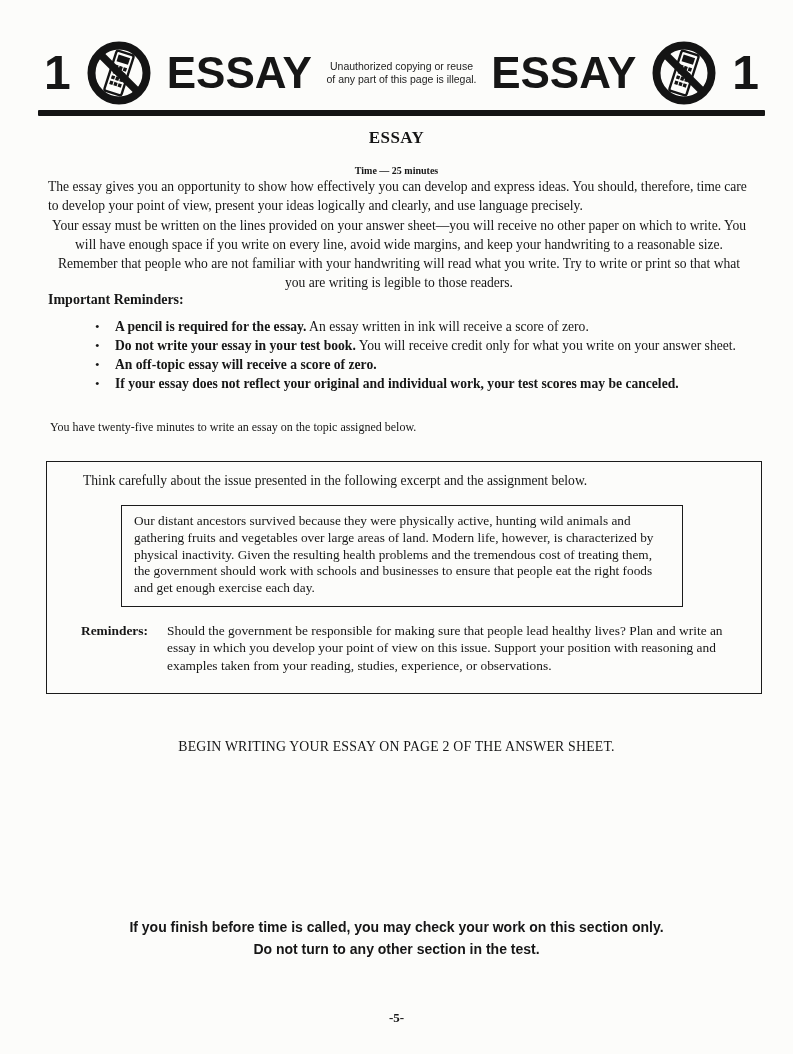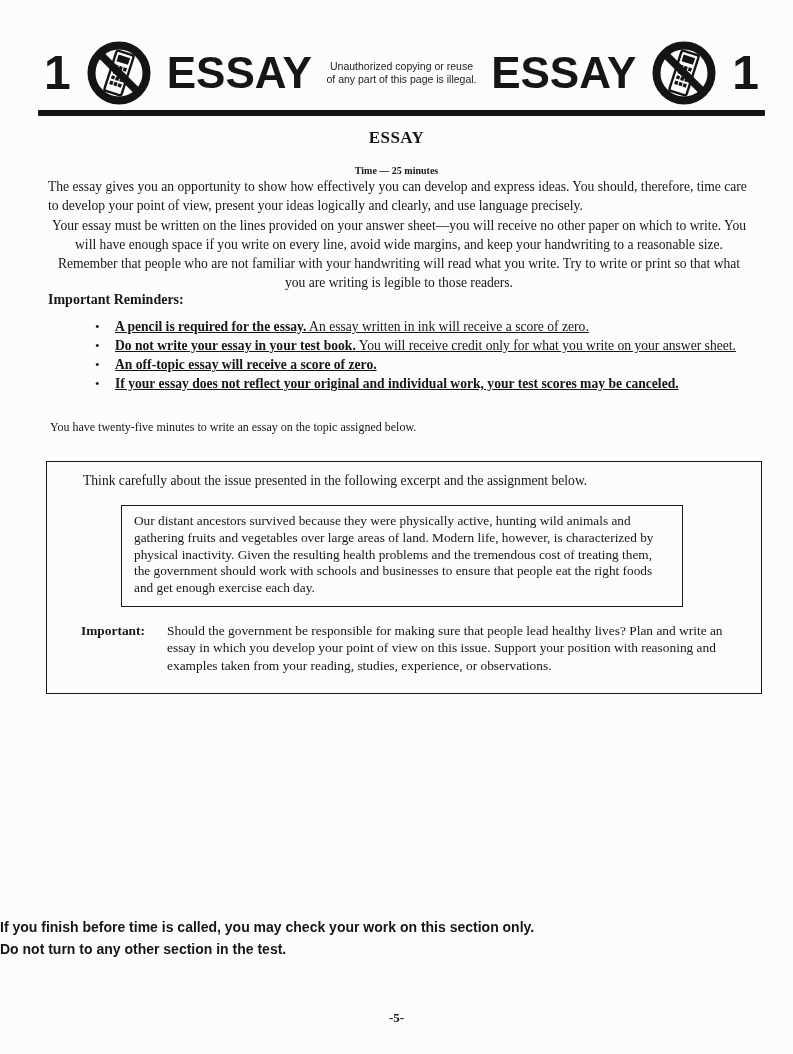--- a/index.html
+++ b/index.html
@@ -62,21 +62,21 @@
   
   .intro { position: absolute; top: 177px; left: 48px; width: 702px; font-size: 13.6px; line-height: 19px; }
   .intro p + p { margin-top: 1px; text-align: center; }
 
   
   .reminders { position: absolute; top: 290px; left: 48px; width: 702px; font-size: 13.6px; line-height: 19px; }
   .reminders-heading { font-size: 14px; font-weight: bold; }
   .bullets { margin-top: 8px; }
   .bullet-row { display: flex; padding-left: 47px; }
   .bullet-marker { width: 20px; flex: 0 0 20px; font-size: 13px; }
-  .bullet-text { flex: 1; text-decoration: underline; }
+  .bullet-text { flex: 1; }
   .bold { font-weight: bold; }
 
   .time-note { position: absolute; top: 420px; left: 50px; width: 700px; font-size: 12px; }
 
   
   .prompt-box {
     position: absolute;
     top: 461px; left: 46px;
     width: 716px; height: 233px;
     border: 1.6px solid #1b1b1b;
@@ -109,21 +109,21 @@
     top: 739px; left: 0; right: 0;
     text-align: center;
     font-size: 13.8px;
     letter-spacing: 0.2px;
   }
 
   
   .footer-warning {
     position: absolute;
     top: 916px; left: 0; right: 0;
-    text-align: left;
+    text-align: center;
     font-family: "Liberation Sans", sans-serif;
     font-weight: bold;
     font-size: 14px;
     line-height: 22px;
   }
   .page-number {
     position: absolute;
     top: 1010px; left: 0; right: 0;
     text-align: center;
     font-size: 13px;
@@ -228,25 +228,26 @@
   </div>
 
   <div class="time-note">You have twenty-five minutes to write an essay on the topic assigned below.</div>
 
   <div class="prompt-box">
     <div class="prompt-instruction">Think carefully about the issue presented in the following excerpt and the assignment below.</div>
     <div class="excerpt-box">
       <span>Our distant ancestors survived because they were physically active, hunting wild animals and gathering fruits and vegetables over large areas of land. Modern life, however, is characterized by physical inactivity. Given the resulting health problems and the tremendous cost of treating them, the government should work with schools and businesses to ensure that people eat the right foods and get enough exercise each day.</span>
     </div>
     <div class="assignment-row">
-      <span class="assignment-label">Important:</span>
+      <span class="assignment-label">Reminders:</span>
       <span class="assignment-text">Should the government be responsible for making sure that people lead healthy lives? Plan and write an essay in which you develop your point of view on this issue. Support your position with reasoning and examples taken from your reading, studies, experience, or observations.</span>
     </div>
   </div>
 
+  <div class="begin-line">BEGIN WRITING YOUR ESSAY ON PAGE 2 OF THE ANSWER SHEET.</div>
 
   <div class="footer-warning">
     <div>If you finish before time is called, you may check your work on this section only.</div>
     <div>Do not turn to any other section in the test.</div>
   </div>
 
   <div class="page-number">-5-</div>
 
 </div>
 

